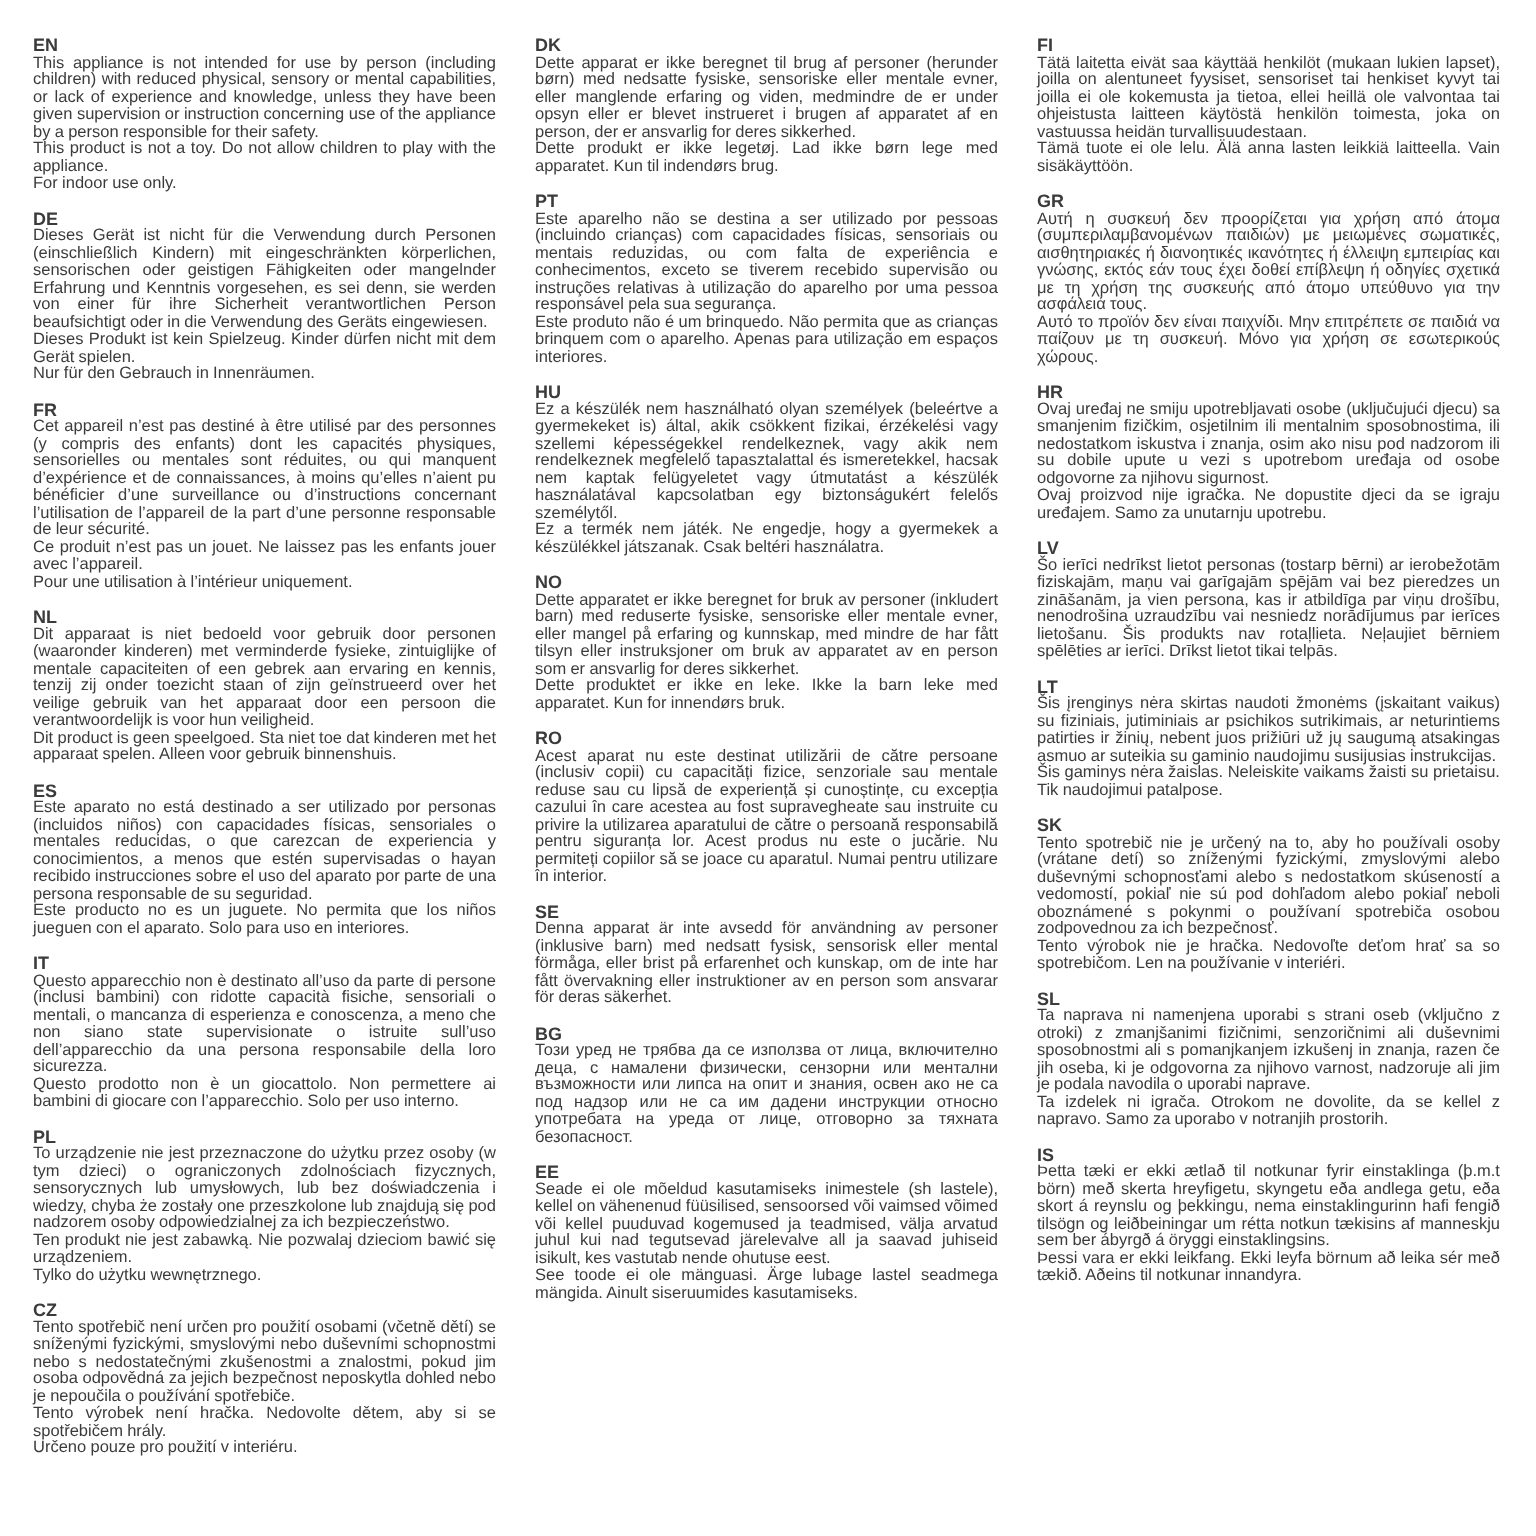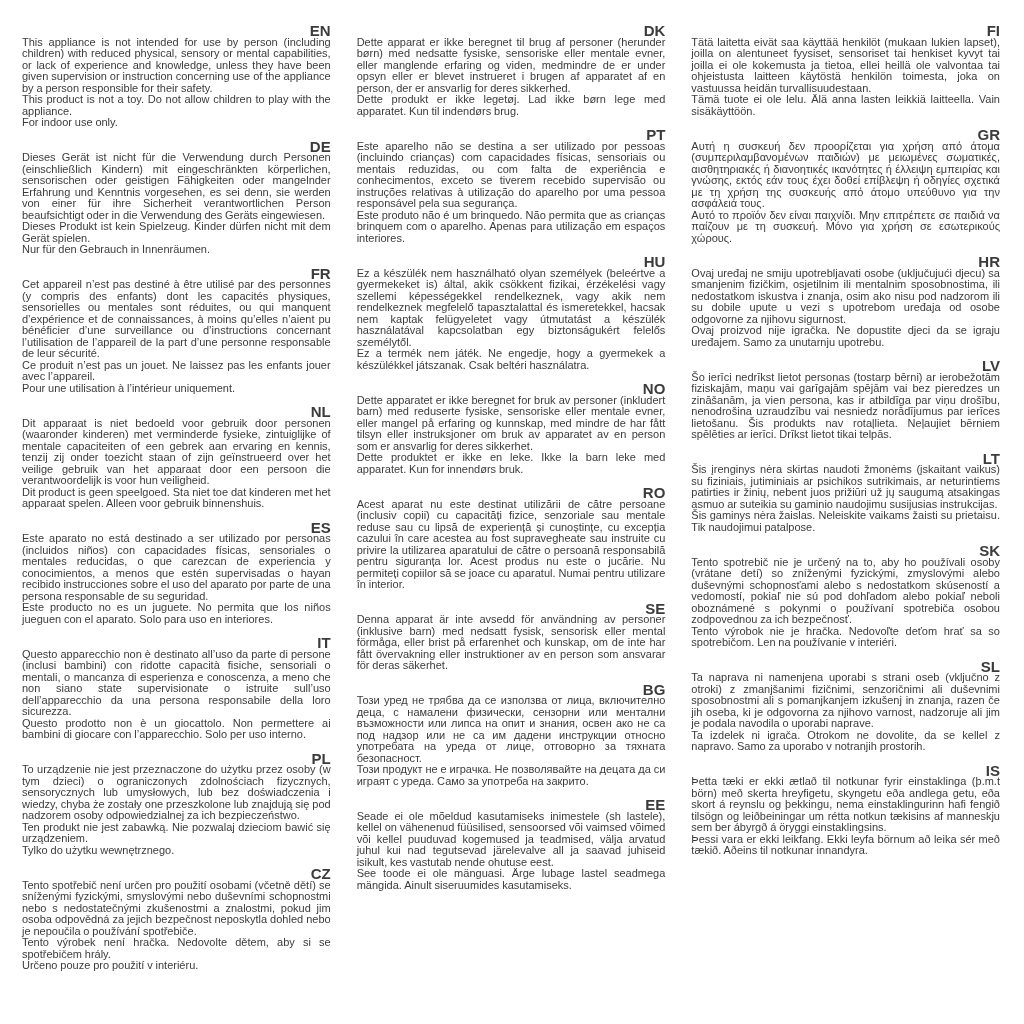--- a/index.html
+++ b/index.html
@@ -20,26 +20,25 @@
     color: #3b3b3b;
     overflow: hidden;
   }
   .col {
     min-width: 0;
   }
   .lang-section {
     margin: 0 0 12px 0;
   }
   .lang-code {
-    font-size: 15px;
+    font-size: 12px;
     line-height: 11.5px;
     font-weight: bold;
     margin: 0;
     padding: 0;
-    text-align: right;
   }
   .lang-text {
     font-size: 11px;
     line-height: 11.5px;
     margin: 0;
     padding: 0;
     text-align: justify;
     letter-spacing: 0;
     word-spacing: -0.2px;
   }
@@ -120,21 +119,20 @@
         <h2 class="lang-code">RO</h2>
         <p class="lang-text">Acest aparat nu este destinat utilizării de către persoane (inclusiv copii) cu capacități fizice, senzoriale sau mentale reduse sau cu lipsă de experiență și cunoștințe, cu excepția cazului în care acestea au fost supravegheate sau instruite cu privire la utilizarea aparatului de către o persoană responsabilă pentru siguranța lor. Acest produs nu este o jucărie. Nu permiteți copiilor să se joace cu aparatul. Numai pentru utilizare în interior.</p>
       </section>
       <section class="lang-section">
         <h2 class="lang-code">SE</h2>
         <p class="lang-text">Denna apparat är inte avsedd för användning av personer (inklusive barn) med nedsatt fysisk, sensorisk eller mental förmåga, eller brist på erfarenhet och kunskap, om de inte har fått övervakning eller instruktioner av en person som ansvarar för deras säkerhet.</p>
       </section>
       <section class="lang-section">
         <h2 class="lang-code">BG</h2>
         <p class="lang-text">Този уред не трябва да се използва от лица, включително деца, с намалени физически, сензорни или ментални възможности или липса на опит и знания, освен ако не са под надзор или не са им дадени инструкции относно употребата на уреда от лице, отговорно за тяхната безопасност.</p>
-        <p class="lang-text">Този продукт не е играчка. Не позволявайте на децата да си играят с уреда. Само за употреба на закрито.</p>
       </section>
       <section class="lang-section">
         <h2 class="lang-code">EE</h2>
         <p class="lang-text">Seade ei ole mõeldud kasutamiseks inimestele (sh lastele), kellel on vähenenud füüsilised, sensoorsed või vaimsed võimed või kellel puuduvad kogemused ja teadmised, välja arvatud juhul kui nad tegutsevad järelevalve all ja saavad juhiseid isikult, kes vastutab nende ohutuse eest.</p>
         <p class="lang-text">See toode ei ole mänguasi. Ärge lubage lastel seadmega mängida. Ainult siseruumides kasutamiseks.</p>
       </section>
     </div>
   <div class="col">
       <section class="lang-section">
         <h2 class="lang-code">FI</h2>

